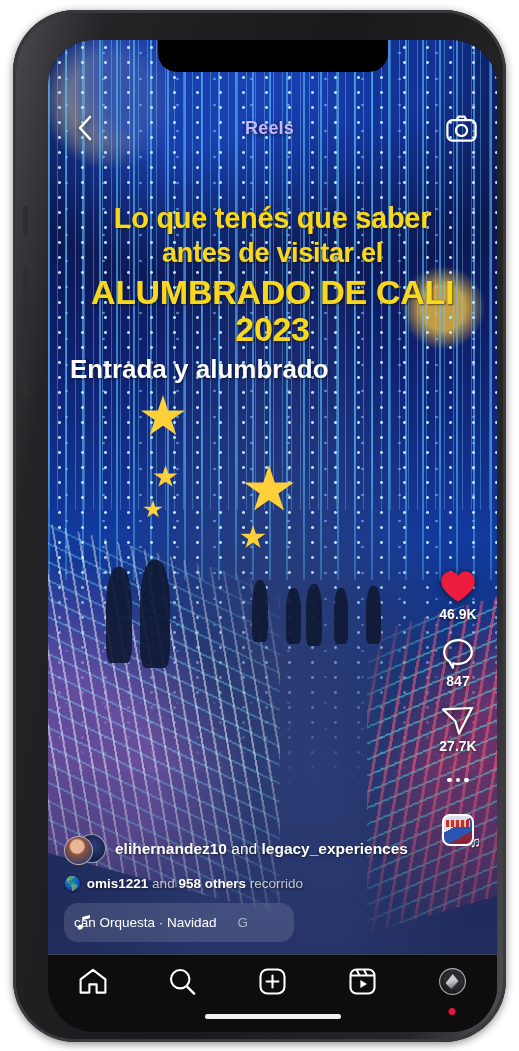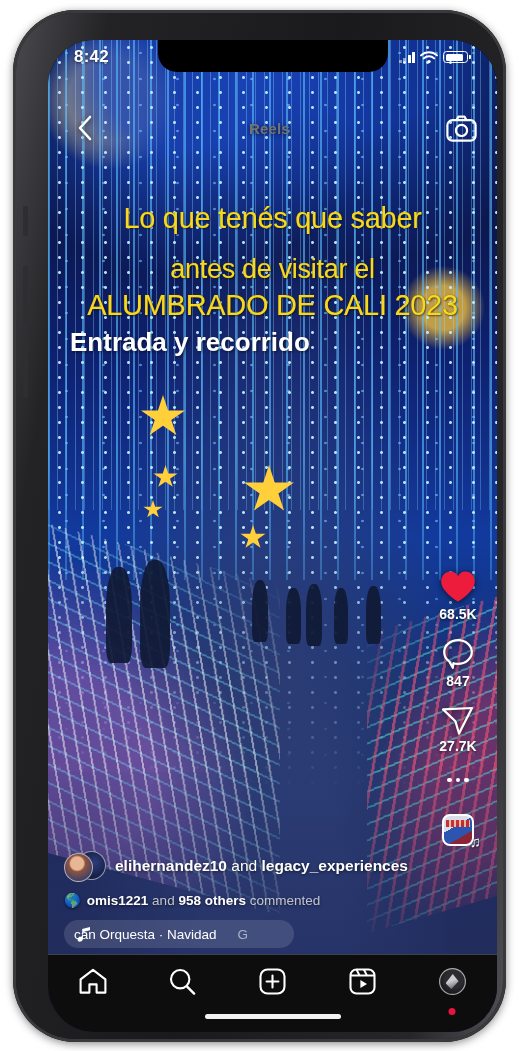--- a/index.html
+++ b/index.html
@@ -131,34 +131,34 @@
 
   
   .notch { position:absolute; left:110px; top:-2px; width:230px; height:34px;
     background:#000; border-radius:0 0 19px 19px; z-index:9; }
 
   
   .reels-header { position:absolute; left:0; top:62px; width:100%; height:52px; z-index:8;
     display:flex; align-items:center; padding:0 20px; }
   .back-btn { width:34px; height:34px; display:flex; align-items:center; justify-content:center; }
   .back-btn svg { filter: drop-shadow(0 1px 3px rgba(0,0,0,.7)); }
-  .reels-title { flex:1; text-align:center; color:#737373; font-size:15px; font-weight:bold;
+  .reels-title { flex:1; text-align:center; color:#c4b5fd; font-size:18px; font-weight:bold;
     letter-spacing:.2px; text-shadow:0 1px 4px rgba(0,0,0,.65); }
   .cam-btn { width:40px; height:34px; display:flex; align-items:center; justify-content:flex-end; }
 
   
   .burn { position:absolute; left:0; top:163px; width:100%; z-index:6; text-align:center;
     padding:0 8px; line-height:1.1; }
   .burn .l1, .burn .l2, .burn .l3 {
-    color:#f5d81f; font-weight:normal; letter-spacing:-.3px;
+    color:#f5d81f; font-weight:bold; letter-spacing:-.3px;
     text-shadow: 0 0 1px #7a5c00, 1px 1px 2px rgba(0,0,0,.55);
   }
   .burn .l1 { font-size:29px; }
-  .burn .l2 { font-size:27px; margin-top:20px; }
-  .burn .l3 { font-size:29px; margin-top:5px; }
+  .burn .l2 { font-size:27px; margin-top:4px; }
+  .burn .l3 { font-size:34px; margin-top:5px; }
   .burn .l4 { color:#fff; font-size:26px; font-weight:bold; margin-top:7px; text-align:left;
     padding-left:14px; text-shadow:1px 1px 3px rgba(0,0,0,.6); }
 
   
   .rail { position:absolute; right:10px; top:530px; width:58px; z-index:8;
     display:flex; flex-direction:column; align-items:center; }
   .rail-item { display:flex; flex-direction:column; align-items:center; margin-bottom:16px; }
   .rail-count { color:#fff; font-size:14px; font-weight:bold; margin-top:3px;
     text-shadow:0 1px 3px rgba(0,0,0,.7); }
   .rail svg { filter: drop-shadow(0 1px 3px rgba(0,0,0,.65)); }
@@ -167,35 +167,35 @@
   .audio-thumb { width:32px; height:32px; border-radius:8px; border:2px solid #fff; position:relative;
     background: linear-gradient(150deg,#d8dde8 0 38%,#2b55b0 38% 70%,#8d2436 70% 100%);
     overflow:hidden; margin-top:8px; }
   .audio-thumb::after { content:""; position:absolute; left:2px; top:4px; right:2px; height:7px;
     background: repeating-linear-gradient(90deg,#c8262f 0 3px, #e8c0a0 3px 5px); opacity:.95; }
   .audio-note { position:absolute; right:-7px; bottom:-4px; color:#fff; font-size:15px;
     text-shadow:0 1px 2px rgba(0,0,0,.7); }
   .audio-wrap { position:relative; }
 
   
-  .meta { position:absolute; left:0; bottom:78px; width:100%; z-index:8; padding:0 14px 6px 16px; }
+  .meta { position:absolute; left:0; bottom:78px; width:100%; z-index:8; padding:0 14px 12px 16px; }
   .user-row { display:flex; align-items:center; gap:9px; }
   .avatars { position:relative; width:42px; height:30px; flex:0 0 42px; }
   .av { position:absolute; width:29px; height:29px; border-radius:50%; border:1.5px solid rgba(255,255,255,.55); }
   .av-back { left:13px; top:0; background: radial-gradient(circle at 60% 40%, #2d3d7a, #101a3c 75%); }
   .av-front { left:0; top:2px; background: radial-gradient(circle at 45% 35%, #e7b795 0 28%, #8d5340 36%, #38406b 78%); z-index:2; }
   .names { color:#fff; font-size:15.5px; font-weight:bold; text-shadow:0 1px 3px rgba(0,0,0,.6); }
   .names .and { font-weight:normal; }
   .caption { color:#fff; font-size:15px; margin-top:11px; white-space:nowrap; overflow:hidden;
     text-shadow:0 1px 3px rgba(0,0,0,.6); }
   .commented { display:flex; align-items:center; gap:6px; margin-top:11px; font-size:13.5px;
     color:rgba(255,255,255,.72); text-shadow:0 1px 3px rgba(0,0,0,.6); }
   .commented b { color:#fff; font-weight:bold; }
   .pills { display:flex; align-items:center; gap:9px; margin-top:12px; }
-  .pill { height:28px; display:flex; align-items:center; gap:7px; padding:0 13px;
+  .pill { height:39px; display:flex; align-items:center; gap:7px; padding:0 13px;
     border-radius:14px; background:rgba(255,255,255,.13); color:#fff; font-size:13.5px;
     backdrop-filter: blur(6px); }
   .pill-music { width:230px; overflow:hidden; position:relative; padding-right:4px; }
   .pill-music .track { white-space:nowrap; margin-left:-24px; }
   .pill-music .track-tail { opacity:.55; margin-left:14px; }
 
   
   .tabbar { position:absolute; left:0; bottom:0; width:100%; height:78px; z-index:9;
     background:#0d0d0d; border-top:1px solid rgba(120,130,160,.45);
     display:flex; align-items:flex-start; padding-top:13px; }
@@ -242,45 +242,23 @@
         <div class="person p4"></div>
         <div class="person p5"></div>
         <div class="person p6"></div>
         <div class="person p7"></div>
       </div>
 
       <div class="burn">
         <div class="l1">Lo que tenés que saber</div>
         <div class="l2">antes de visitar el</div>
         <div class="l3">ALUMBRADO DE CALI 2023</div>
-        <div class="l4">Entrada y recorrido</div>
-      </div>
-
-      <div class="statusbar">
-        <div class="clock">8:42</div>
-        <div class="status-right">
-          <div class="bars">
-              <i></i>
-              <i></i>
-              <i></i>
-              <i></i>
-            </div>
-          <svg width="18" height="13" viewBox="0 0 18 13" fill="none">
-            <path d="M1 4.4C3.2 2.3 6 1.2 9 1.2s5.8 1.1 8 3.2" stroke="#fff" stroke-width="1.9" stroke-linecap="round"></path>
-            <path d="M3.8 7.4C5.2 6 7 5.2 9 5.2s3.8.8 5.2 2.2" stroke="#fff" stroke-width="1.9" stroke-linecap="round"></path>
-            <circle cx="9" cy="10.6" r="1.7" fill="#fff"></circle>
-          </svg>
-          <div style="display:flex;align-items:center">
-            <div class="batt">
-                <span></span>
-              </div>
-              <div class="batt-tip"></div>
-          </div>
-        </div>
-      </div>
+        <div class="l4">Entrada y alumbrado</div>
+      </div>
+
       <div class="notch"></div>
 
       <div class="reels-header">
         <div class="back-btn">
           <svg width="16" height="26" viewBox="0 0 16 26" fill="none">
             <path d="M13 2L3 13l10 11" stroke="#fff" stroke-width="2.6" stroke-linecap="round" stroke-linejoin="round"></path>
           </svg>
         </div>
         <div class="reels-title">Reels</div>
         <div class="cam-btn">
@@ -290,21 +268,21 @@
             <path d="M10.4 5.2l2.1-3.6h6l2.1 3.6" stroke="#fff" stroke-width="2.2" stroke-linejoin="round"></path>
           </svg>
         </div>
       </div>
 
       <div class="rail">
         <div class="rail-item">
           <svg width="36" height="33" viewBox="0 0 36 33">
             <path d="M18 31.5C18 31.5 1.2 21.6 1.2 11.4 1.2 5.6 5.6 1.5 10.6 1.5c3.3 0 6 1.9 7.4 4.6 1.4-2.7 4.1-4.6 7.4-4.6 5 0 9.4 4.1 9.4 9.9C34.8 21.6 18 31.5 18 31.5z" fill="#ed1c3c"></path>
           </svg>
-          <div class="rail-count">68.5K</div>
+          <div class="rail-count">46.9K</div>
         </div>
         <div class="rail-item">
           <svg width="33" height="32" viewBox="0 0 33 32" fill="none">
             <path d="M16 2.2c7.6 0 13.8 5.3 13.8 11.9 0 6.5-6.2 11.8-13.8 11.8-1.6 0-3.2-.2-4.6-.7l-.6 4.6-3.4-6.2C4.1 21.4 2.2 18 2.2 14.1 2.2 7.5 8.4 2.2 16 2.2z" stroke="#fff" stroke-width="2.2" stroke-linejoin="round"></path>
           </svg>
           <div class="rail-count">847</div>
         </div>
         <div class="rail-item">
           <svg width="33" height="30" viewBox="0 0 33 30" fill="none">
             <path d="M2 4.4l29-1.4-13 25.5-3.6-12.3L2 4.4z" stroke="#fff" stroke-width="2.2" stroke-linejoin="round" stroke-linecap="round"></path>
@@ -329,21 +307,21 @@
           <div class="avatars">
             <div class="av av-back"></div>
             <div class="av av-front"></div>
           </div>
           <div class="names">
             <span>elihernandez10</span><span class="and"> and </span><span>legacy_experiences</span>
           </div>
         </div>
         <div class="commented">
           <span>🌎</span>
-          <span><b>omis1221</b><span> and </span><b>958 others</b><span> commented</span></span>
+          <span><b>omis1221</b><span> and </span><b>958 others</b><span> recorrido</span></span>
         </div>
         <div class="pills">
           <div class="pill pill-music">
             <svg width="14" height="15" viewBox="0 0 14 15" fill="#fff">
               <path d="M13 0L5.2 1.9v8.3c-.5-.3-1.1-.4-1.8-.3C1.9 10.1.6 11.3.5 12.6c-.1 1.3 1 2.2 2.5 2 1.5-.2 2.8-1.4 2.9-2.7V5.1L13 3.3V0z"></path>
             </svg>
             <span class="track">cán Orquesta · Navidad</span>
             <span class="track track-tail">G</span>
           </div>
         </div>

